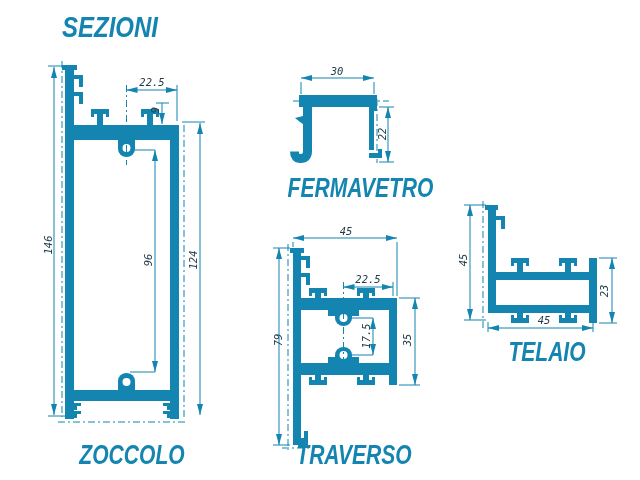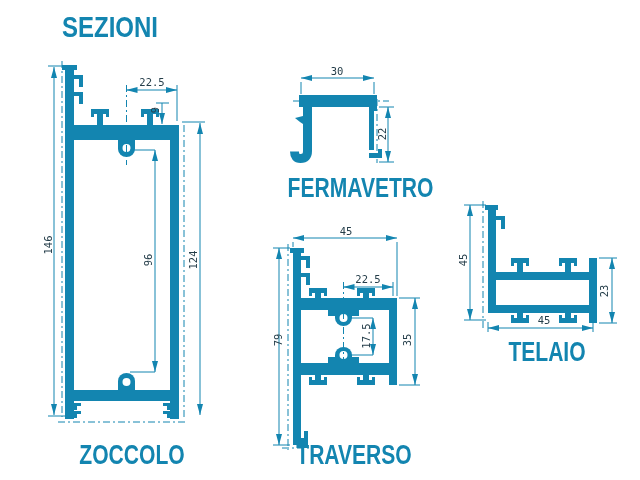--- a/index.html
+++ b/index.html
@@ -1,20 +1,21 @@
 <!DOCTYPE html>
 <html style="--accent: #1385b0; --dim-text: #243d49; --background: #ffffff;"><head>
 <meta charset="utf-8">
 <style>
   html,body{margin:0;padding:0;}
   #canvas{
     position:relative;width:640px;height:480px;
     background:var(--background,#ffffff);
     overflow:hidden;
     font-family:"Liberation Sans",sans-serif;
+    font-style:italic;
   }
   .title{
     position:absolute;left:62px;top:10px;
     font-size:30px;font-weight:bold;color:var(--accent,#1385b0);
     transform:scaleX(.8);transform-origin:left top;
     letter-spacing:0;white-space:nowrap;
   }
   .plabel{
     position:absolute;font-size:27px;font-weight:bold;
     color:var(--accent,#1385b0);text-align:center;

